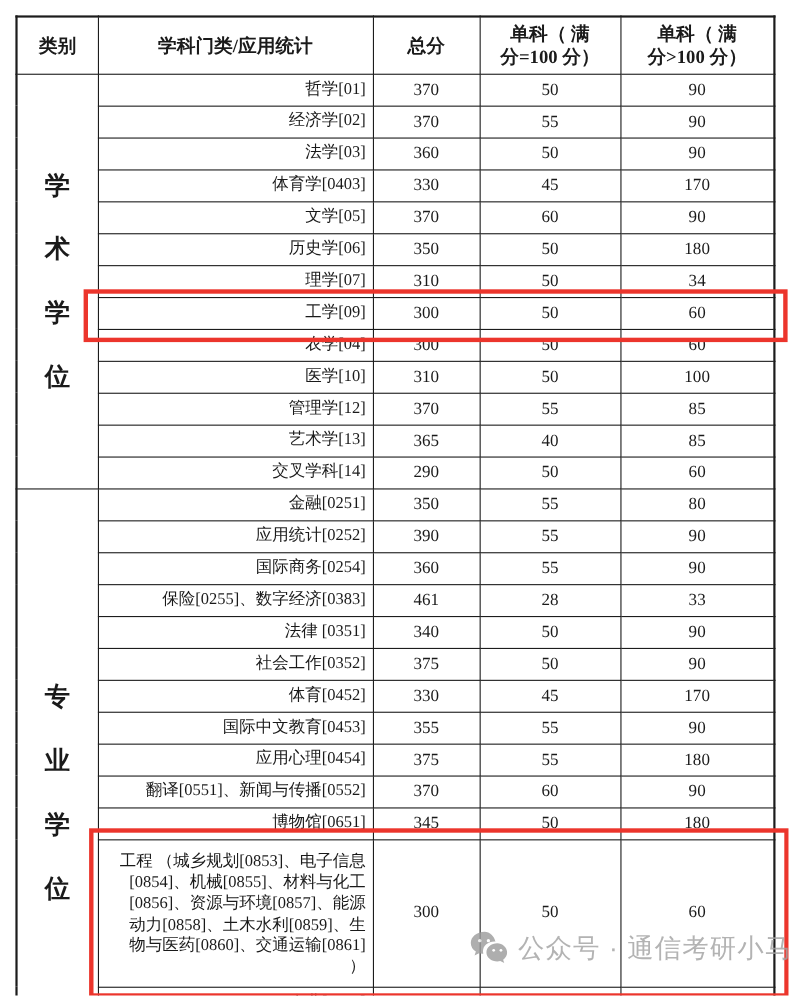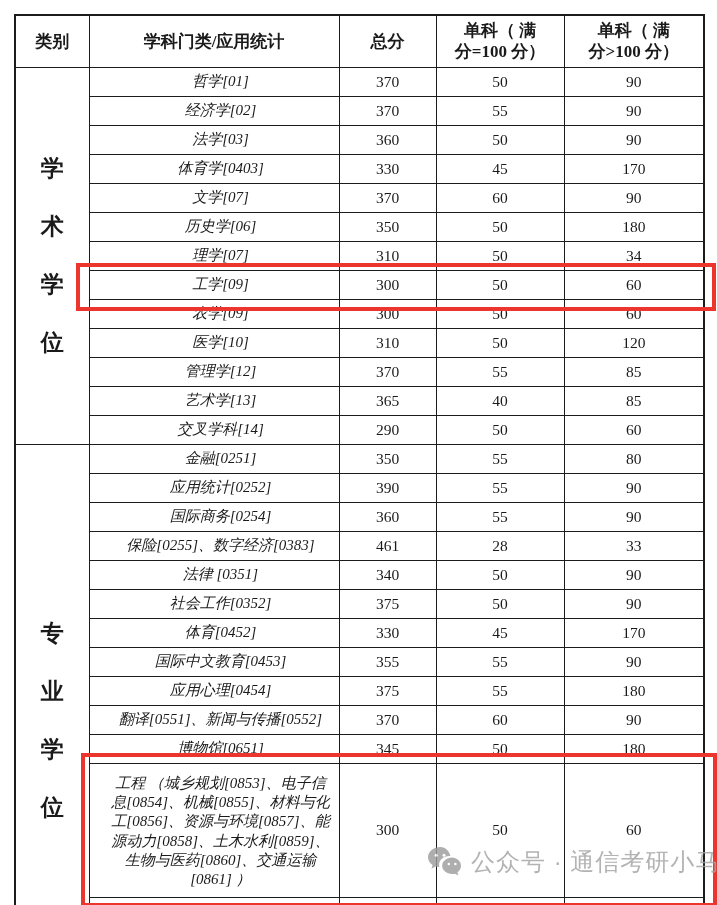--- a/index.html
+++ b/index.html
@@ -17,22 +17,22 @@
   th,td{border:1px solid #1c1c1c;box-sizing:border-box;overflow:hidden;}
   thead tr{height:52px;}
   tbody tr{height:29px;}
   tbody tr.tall{height:134px;}
   tbody tr.partial{height:30px;}
   th{
     font-size:17px;font-weight:bold;text-align:center;vertical-align:middle;
     line-height:21px;padding:2px 2px;
   }
   td.subject{
-    font-size:15px;text-align:center;vertical-align:middle;
-    padding:2px 6px 2px 19px;line-height:19.5px;font-style:italic;
+    font-size:15px;text-align:right;vertical-align:middle;
+    padding:2px 6px 2px 19px;line-height:19.5px;
   }
   td.num{font-size:15.5px;text-align:center;vertical-align:middle;padding:0 2px;}
   td.cat-cell{
     vertical-align:middle;text-align:center;padding:0;
   }
   .cat-inner{
     display:flex;flex-direction:column;align-items:center;justify-content:center;
     gap:34px;height:100%;
     font-size:23px;font-weight:bold;line-height:24px;
   }
@@ -110,21 +110,21 @@
           <td class="num">50</td>
           <td class="num">90</td>
         </tr>
         <tr>
           <td class="subject">体育学[0403]</td>
           <td class="num">330</td>
           <td class="num">45</td>
           <td class="num">170</td>
         </tr>
         <tr>
-          <td class="subject">文学[07]</td>
+          <td class="subject">文学[05]</td>
           <td class="num">370</td>
           <td class="num">60</td>
           <td class="num">90</td>
         </tr>
         <tr>
           <td class="subject">历史学[06]</td>
           <td class="num">350</td>
           <td class="num">50</td>
           <td class="num">180</td>
         </tr>
@@ -134,30 +134,30 @@
           <td class="num">50</td>
           <td class="num">34</td>
         </tr>
         <tr>
           <td class="subject">工学[09]</td>
           <td class="num">300</td>
           <td class="num">50</td>
           <td class="num">60</td>
         </tr>
         <tr>
-          <td class="subject">农学[09]</td>
+          <td class="subject">农学[04]</td>
           <td class="num">300</td>
           <td class="num">50</td>
           <td class="num">60</td>
         </tr>
         <tr>
           <td class="subject">医学[10]</td>
           <td class="num">310</td>
           <td class="num">50</td>
-          <td class="num">120</td>
+          <td class="num">100</td>
         </tr>
         <tr>
           <td class="subject">管理学[12]</td>
           <td class="num">370</td>
           <td class="num">55</td>
           <td class="num">85</td>
         </tr>
         <tr>
           <td class="subject">艺术学[13]</td>
           <td class="num">365</td>

